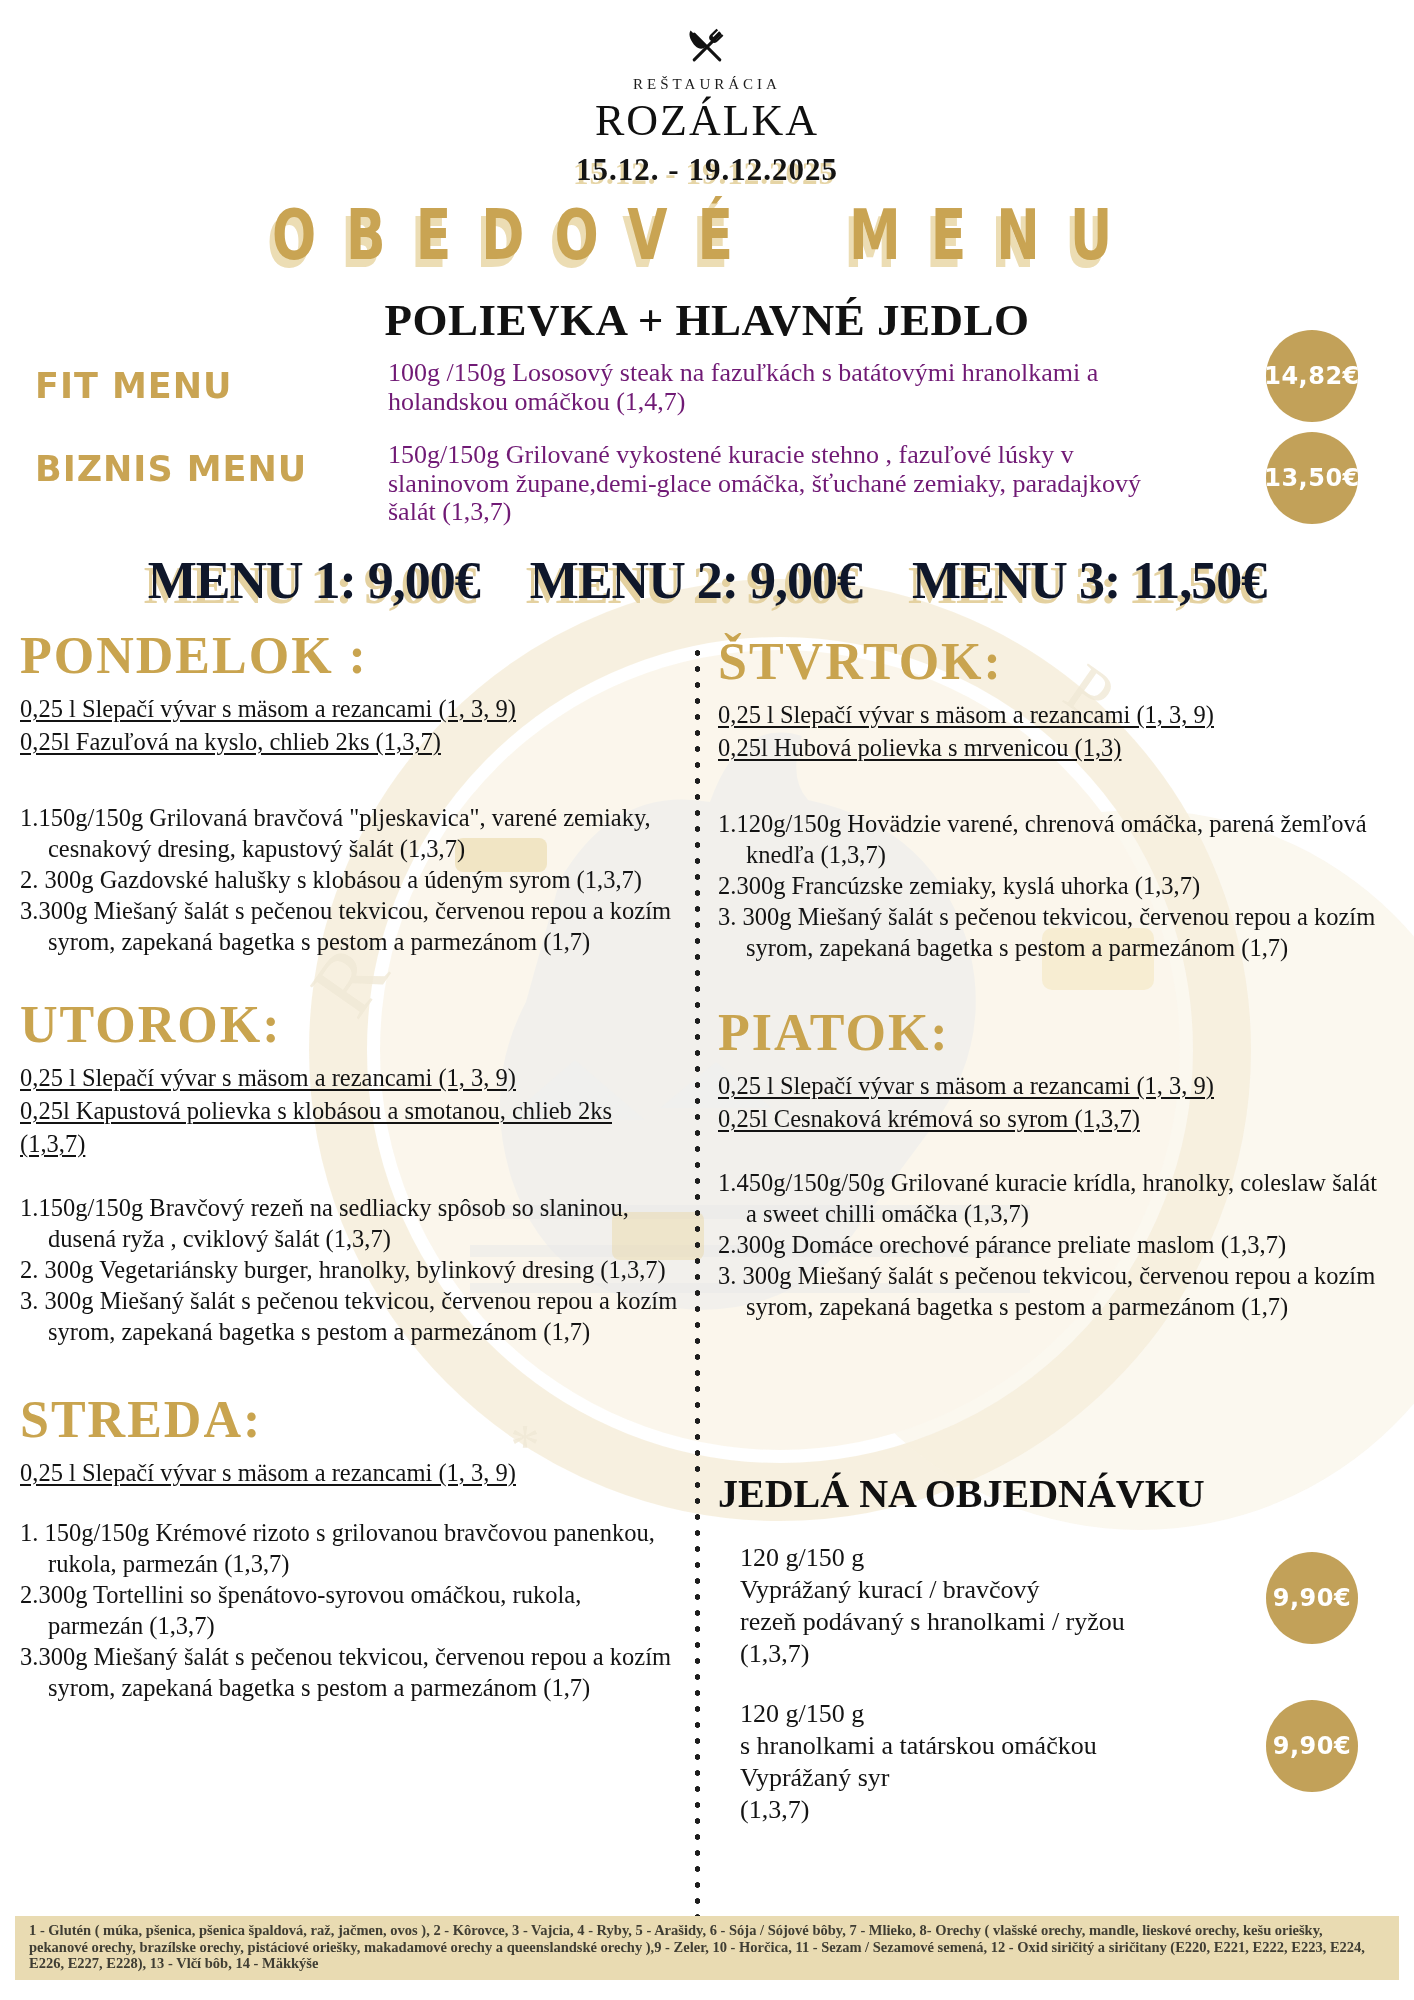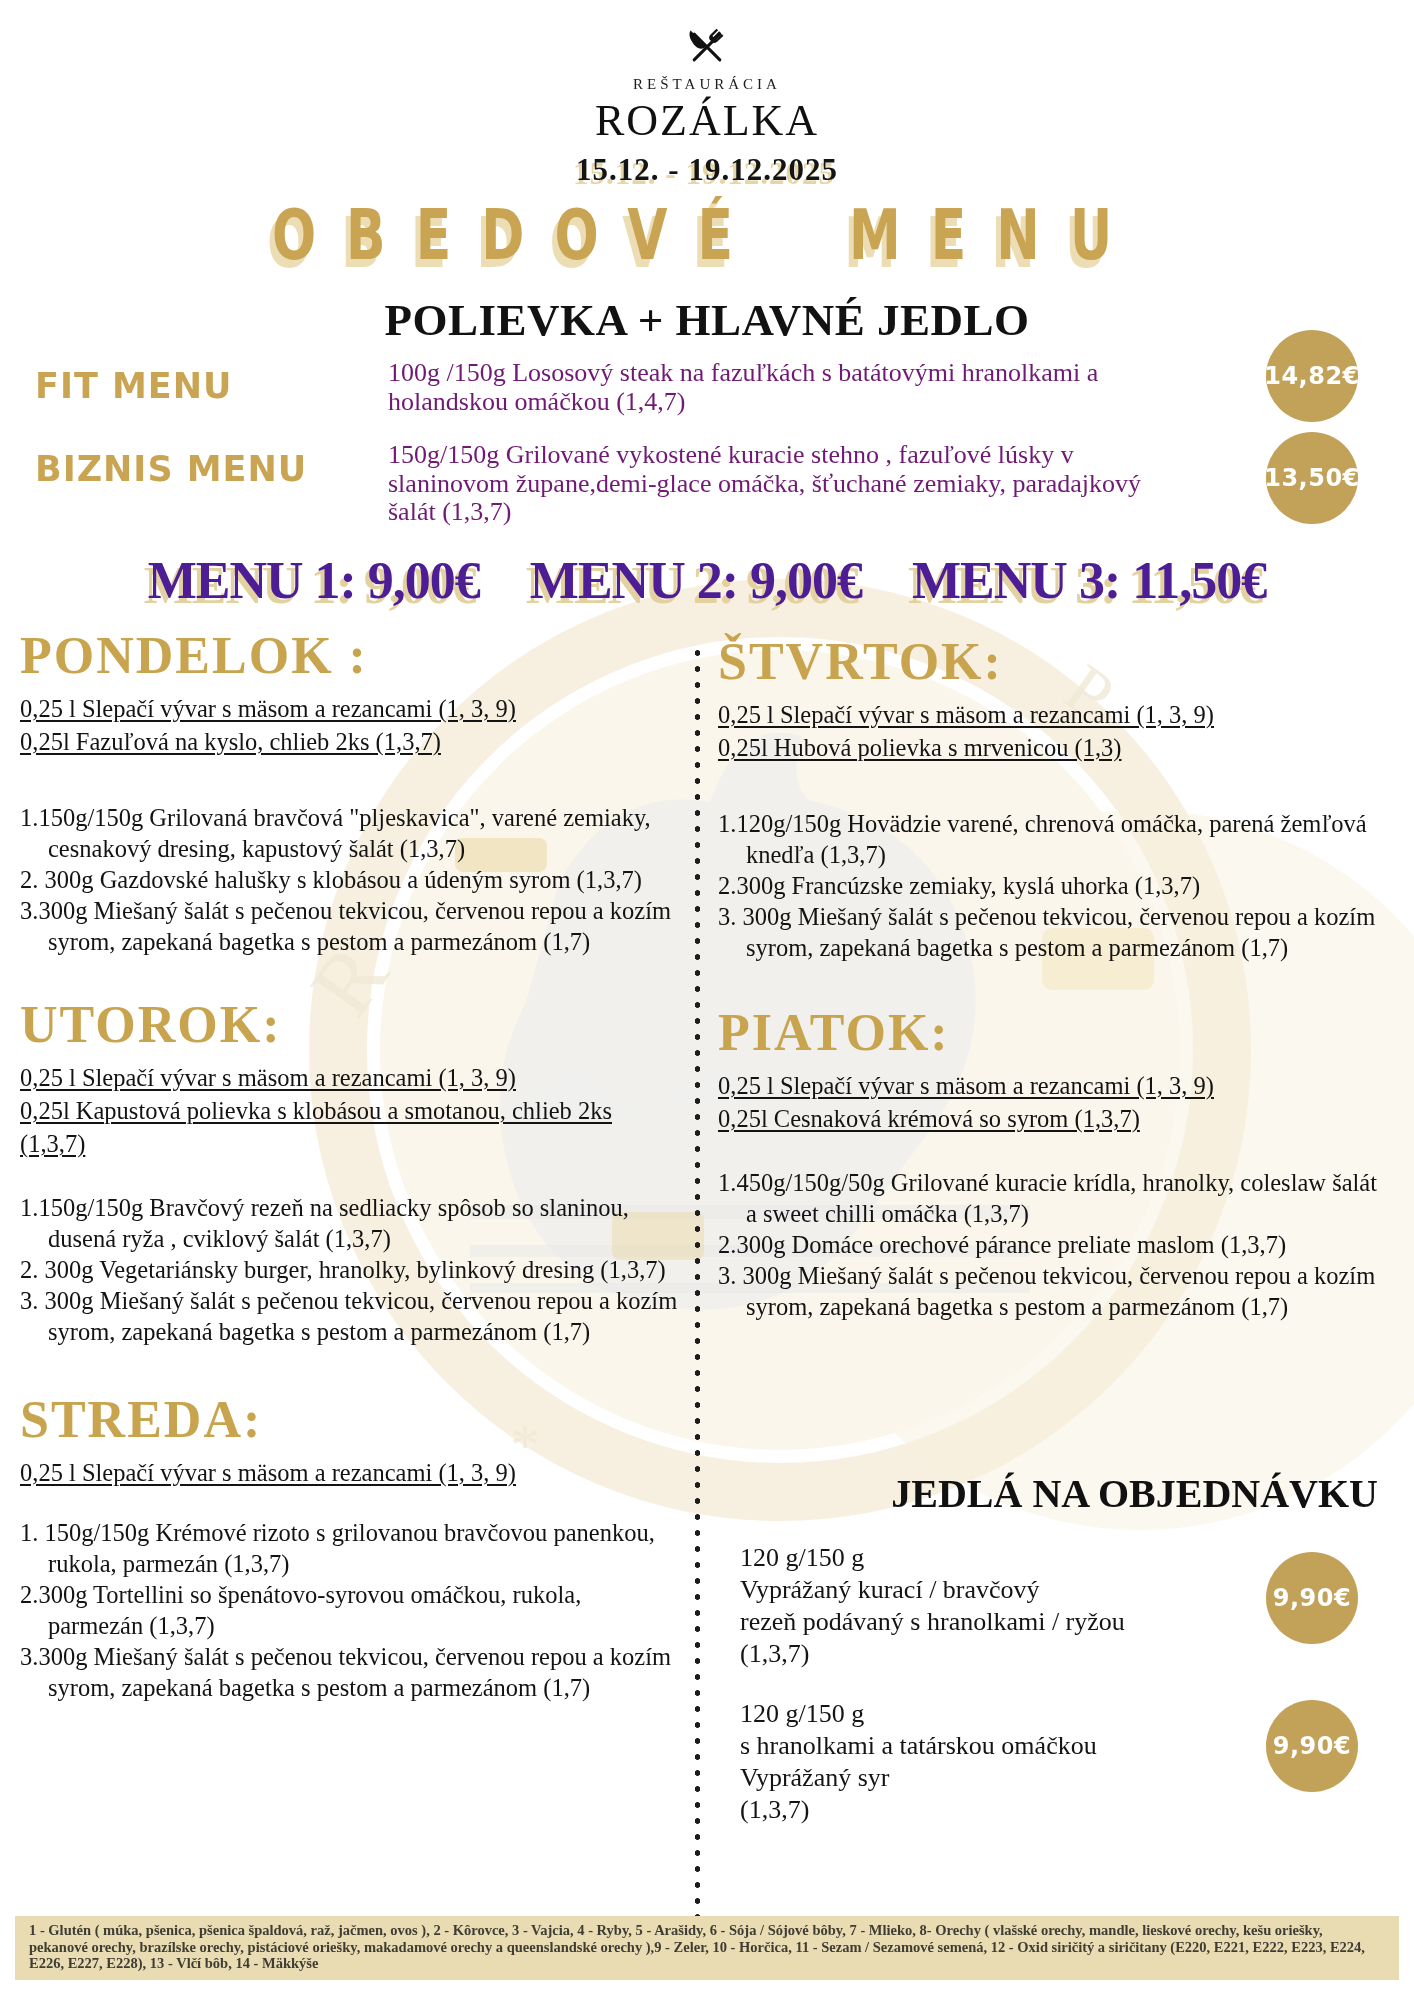--- a/index.html
+++ b/index.html
@@ -51,21 +51,21 @@
     font-size:24px;color:#ffffff;letter-spacing:0.5px;
   }
   .badge-1{left:1266px;top:330px;}
   .badge-2{left:1266px;top:432px;}
   .badge-3{left:1266px;top:1552px;}
   .badge-4{left:1266px;top:1700px;}
 
   
   .menu-prices{left:0;right:0;top:551px;display:flex;justify-content:center;gap:50px;}
   .menu-prices span{
-    font-size:52px;font-weight:700;color:#4c1d95;white-space:nowrap;
+    font-size:52px;font-weight:700;color:#0f172a;white-space:nowrap;
     text-shadow:-4px 5px 0 #e4d1a0;letter-spacing:-1px;
   }
 
   
   .divider{
     left:694px;top:645px;width:7px;height:1272px;
     background-image:radial-gradient(circle,#1d1d1d 2.6px,rgba(0,0,0,0) 3px);
     background-size:7px 16px;background-repeat:repeat-y;
   }
   .col{width:660px;}
@@ -81,21 +81,21 @@
   .items{margin-top:44px;}
   .item{font-size:24.5px;line-height:31px;color:#131313;padding-left:28px;text-indent:-28px;}
   .mt-utorok{margin-top:42px;}
   .mt-streda{margin-top:47px;}
   .mt-piatok{margin-top:44px;}
   .items-utorok{margin-top:32px;}
   .items-streda{margin-top:28px;}
   .items-piatok{margin-top:32px;}
 
   
-  .order-title{left:718px;top:1470px;width:660px;text-align:right;font-size:40px;font-weight:700;color:#111;}
+  .order-title{left:718px;top:1470px;width:660px;text-align:left;font-size:40px;font-weight:700;color:#111;}
   .order-item{left:740px;width:470px;font-size:26px;line-height:32px;color:#141414;}
   .order-item-1{top:1542px;}
   .order-item-2{top:1698px;}
 
   
   .footer{
     left:15px;top:1916px;width:1384px;box-sizing:border-box;
     background:#e9dbb2;padding:6px 14px 8px 14px;
     font-size:14.5px;line-height:16.5px;color:#3f3d33;font-weight:700;
   }

